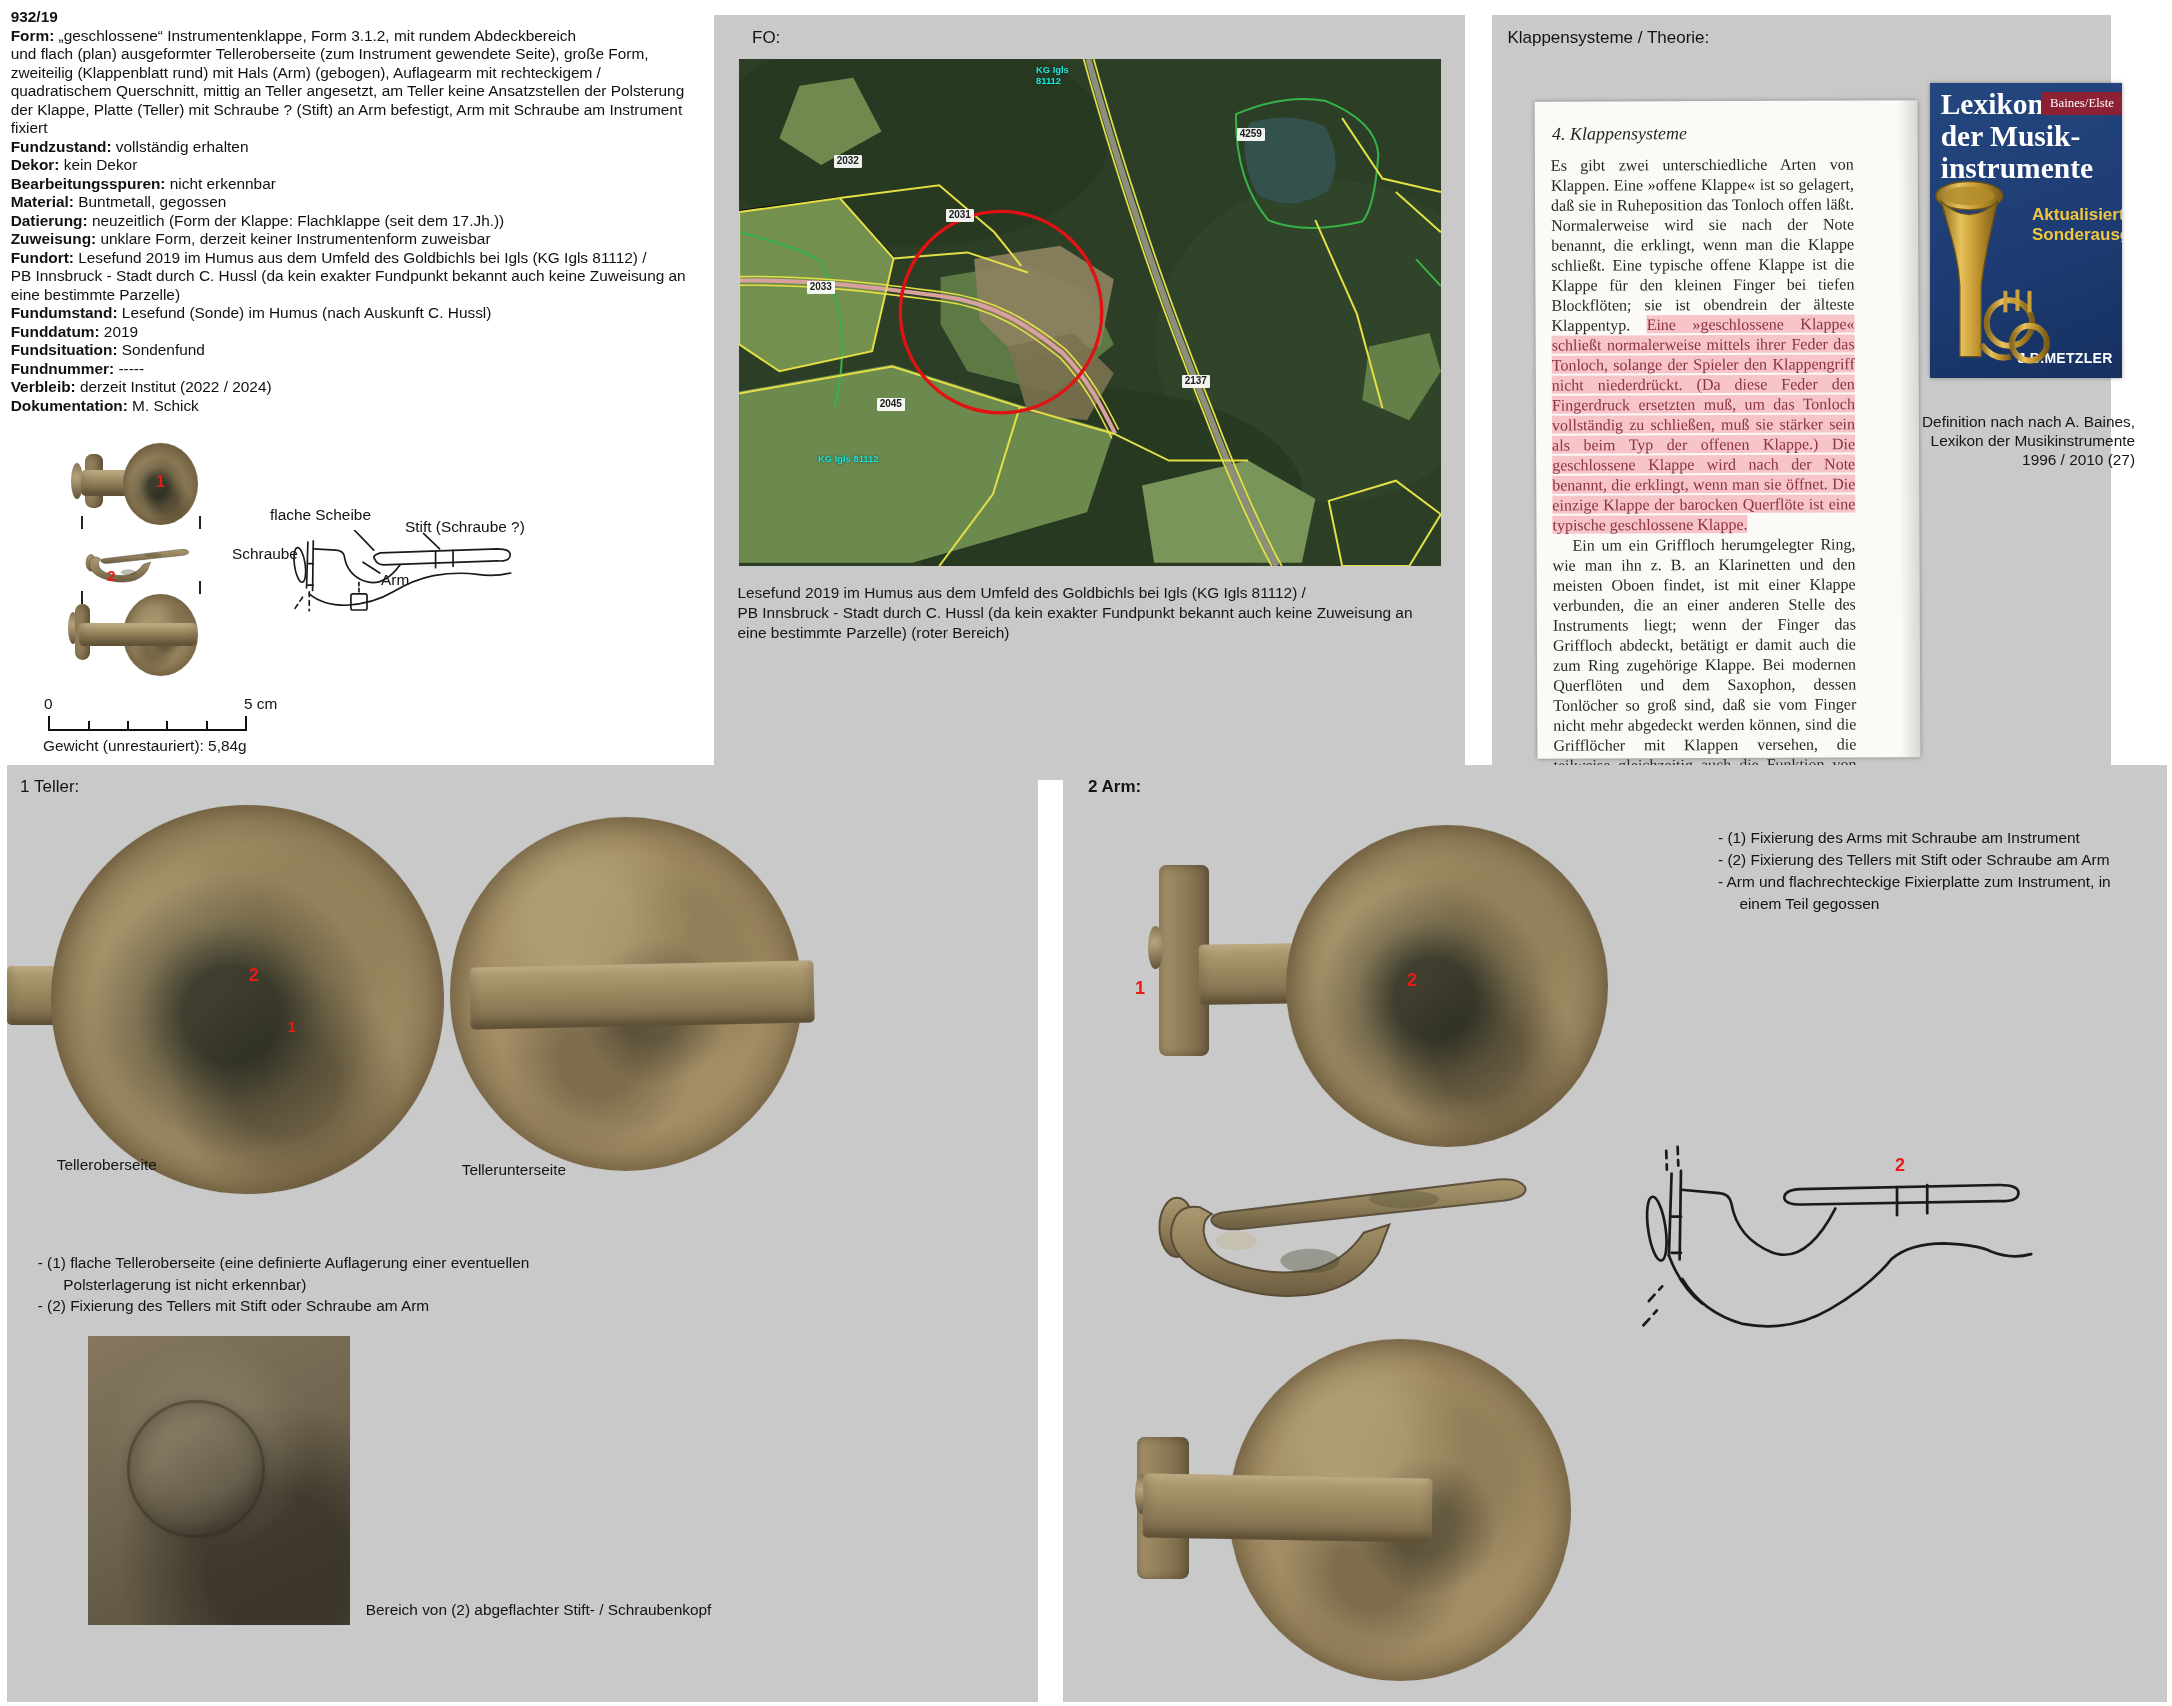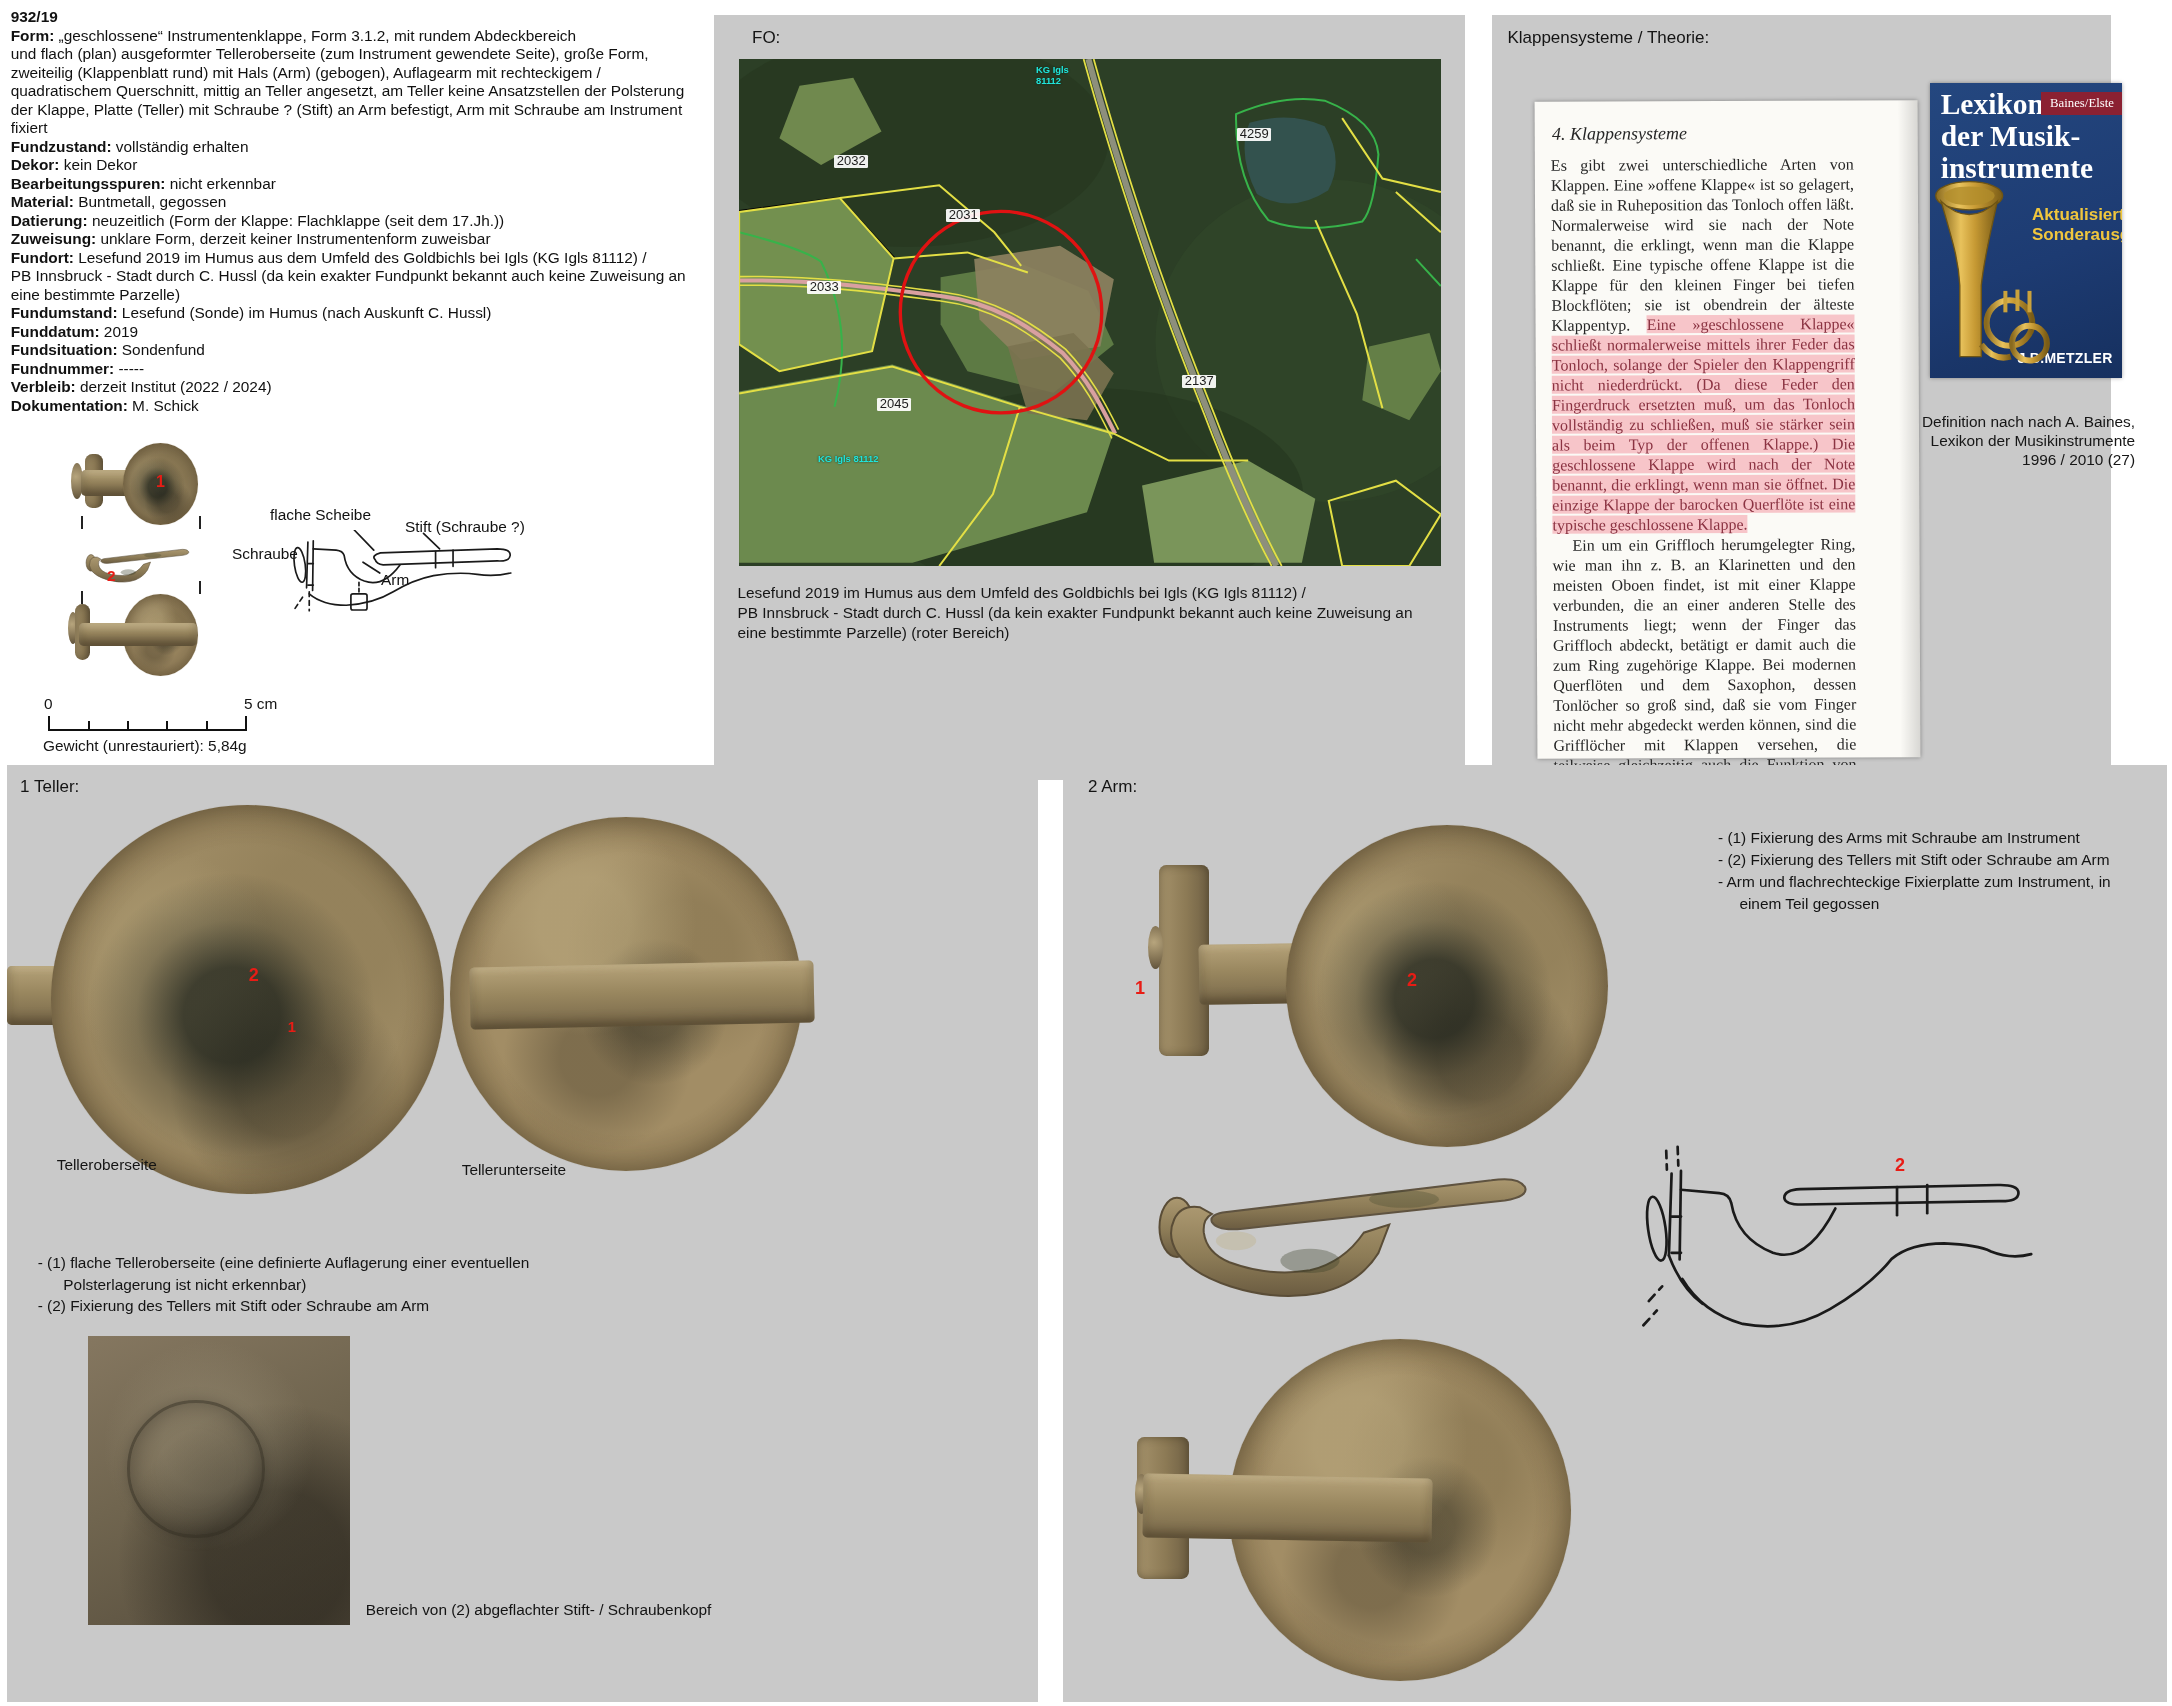--- a/index.html
+++ b/index.html
@@ -8,22 +8,22 @@
   .abs{position:absolute;}
   .panel{position:absolute;background:#c9c9c9;}
   .ptitle{position:absolute;font-size:17px;color:#141414;}
 
   
   #info{position:absolute;left:10.7px;top:8px;font-size:15.4px;line-height:18.5px;white-space:nowrap;}
   #info b{font-weight:bold;}
 
   
   .map{position:absolute;overflow:hidden;background:#2c3f26;}
-  .chip{position:absolute;background:rgba(255,255,255,.93);color:#1c1c1c;font-size:13px;
-        padding:0 2.7px;border-radius:1.3px;line-height:12.8px;}
+  .chip{position:absolute;background:rgba(255,255,255,.93);color:#1c1c1c;font-size:10px;
+        padding:0 2.7px;border-radius:1.3px;line-height:12.8px;font-weight:bold;}
   .cyan{position:absolute;color:#22e4da;font-size:9.4px;font-weight:bold;line-height:10.7px;
         text-shadow:0 0 2px rgba(0,40,30,.9);}
   .cap{position:absolute;font-size:15.4px;line-height:20px;color:#161616;white-space:pre;}
 
   
   #bookpage{position:absolute;background:#fbfaf6;box-shadow:0 0 4.7px rgba(0,0,0,.38);
             transform:rotate(-.25deg);}
   #bookpage:after{content:"";position:absolute;right:0;top:0;bottom:0;width:20px;
             background:linear-gradient(to left,rgba(0,0,0,.14),rgba(0,0,0,0));}
   #booktext{position:absolute;left:16px;top:21.5px;width:303px;
@@ -321,21 +321,21 @@
     <span class="lbl" style="left:50px;top:391px;">Telleroberseite</span>
     <span class="lbl" style="left:455px;top:396px;">Tellerunterseite</span>
 
     <div class="notes" style="left:31px;top:487px;"><div>- (1) flache Telleroberseite (eine definierte Auflagerung einer eventuellen</div><div>      Polsterlagerung ist nicht erkennbar)</div><div>- (2) Fixierung des Tellers mit Stift oder Schraube am Arm</div></div>
 
     <div class="detailphoto" style="left:81px;top:571px;width:262px;height:289px;"></div>
     <span class="lbl" style="left:359px;top:836px;">Bereich von (2) abgeflachter Stift- / Schraubenkopf</span>
   </div>
 
   <div class="panel" id="panel-arm" style="left:1063px;top:765px;width:1104px;height:937px;">
-    <span class="ptitle" style="left:25px;top:12px;">2 Arm:</span>
+    <span class="ptitle" style="left:25px;top:12px;font-weight:bold;">2 Arm:</span>
 
     <div class="notes" style="left:655px;top:62px;line-height:22px;"><div>- (1) Fixierung des Arms mit Schraube am Instrument</div><div>- (2) Fixierung des Tellers mit Stift oder Schraube am Arm</div><div>- Arm und flachrechteckige Fixierplatte zum Instrument, in</div><div>     einem Teil gegossen</div></div>
 
     <div class="abs" style="left:72px;top:60px;width:483px;height:329px;">
       <div class="plate" style="left:23.5px;top:40px;width:50px;height:191px;"></div>
       <div class="screwhead" style="left:13.4px;top:101px;width:14.8px;height:43px;"></div>
       <div class="bar" style="left:64px;top:118px;width:222px;height:60px;transform:rotate(-1deg);"></div>
       <div class="disc mottled" style="left:151px;top:0;width:322px;height:322px;"></div>
       <span class="red" style="left:0px;top:154px;font-size:18px;">1</span>
       <span class="red" style="left:272px;top:146px;font-size:18px;">2</span>

